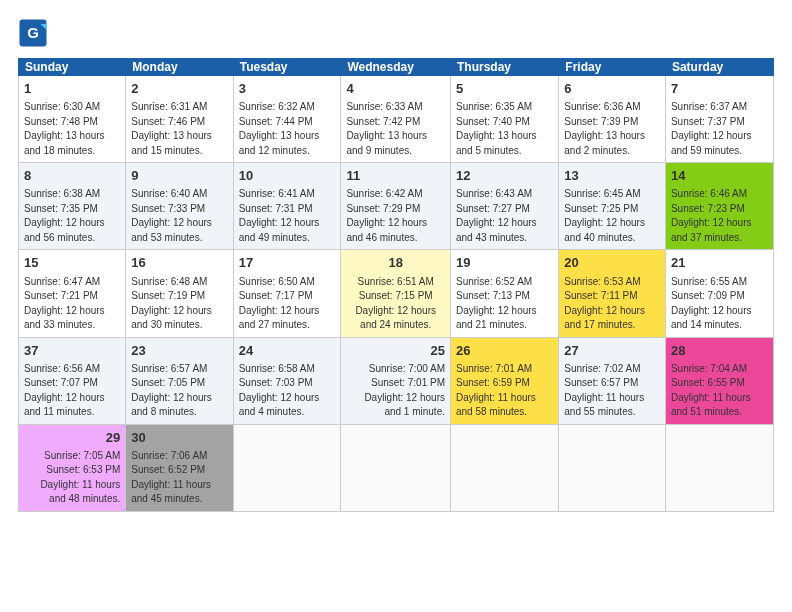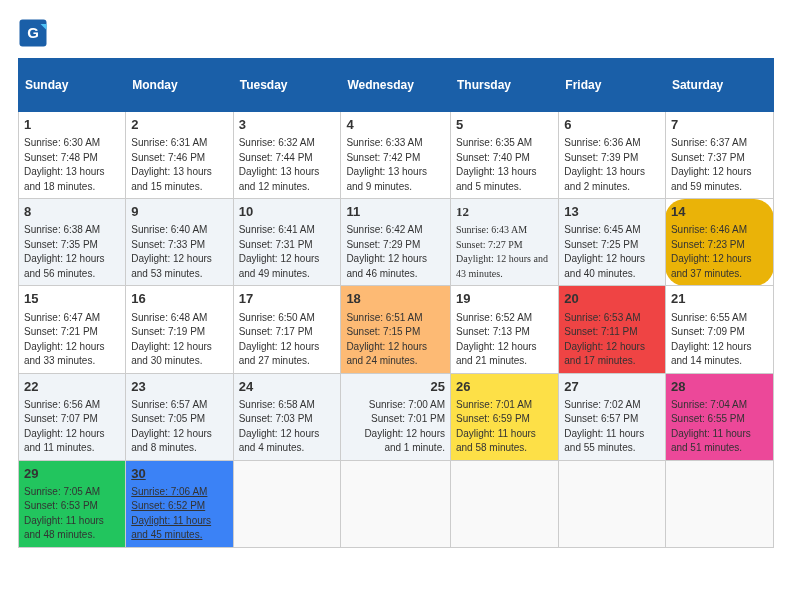--- a/index.html
+++ b/index.html
@@ -53,21 +53,21 @@
     }
     .calendar {
       width: 100%;
       border-collapse: collapse;
       font-size: 10.5px;
     }
     .calendar th {
       background: #1a5fa8;
       color: #fff;
       text-align: left;
-      padding: 19px 6px;
+      padding: 1px 6px;
       font-size: 12px;
       font-weight: bold;
       border: 1px solid #1a5fa8;
     }
     .calendar td {
       vertical-align: top;
       border: 1px solid #ccc;
       padding: 4px 5px;
       width: 113px;
       min-height: 70px;
@@ -170,66 +170,66 @@
             <div class="day-info">Sunrise: 6:40 AM<br>Sunset: 7:33 PM<br>Daylight: 12 hours and 53 minutes.</div>
           </td>
           <td style="background: rgb(240, 244, 248);">
             <span class="day-num">10</span>
             <div class="day-info">Sunrise: 6:41 AM<br>Sunset: 7:31 PM<br>Daylight: 12 hours and 49 minutes.</div>
           </td>
           <td style="background: rgb(240, 244, 248);">
             <span class="day-num">11</span>
             <div class="day-info">Sunrise: 6:42 AM<br>Sunset: 7:29 PM<br>Daylight: 12 hours and 46 minutes.</div>
           </td>
-          <td style="background: rgb(240, 244, 248); font-family: Liberation Serif, serif;">
+          <td style="background: rgb(240, 244, 248);">
             <span class="day-num">12</span>
             <div class="day-info">Sunrise: 6:43 AM<br>Sunset: 7:27 PM<br>Daylight: 12 hours and 43 minutes.</div>
           </td>
           <td style="background: rgb(240, 244, 248);">
             <span class="day-num">13</span>
             <div class="day-info">Sunrise: 6:45 AM<br>Sunset: 7:25 PM<br>Daylight: 12 hours and 40 minutes.</div>
           </td>
-          <td style="background: #eab308; border-radius: 20px;">
+          <td style="background: #84cc16;">
             <span class="day-num">14</span>
             <div class="day-info">Sunrise: 6:46 AM<br>Sunset: 7:23 PM<br>Daylight: 12 hours and 37 minutes.</div>
           </td>
         </tr>
         <tr>
           <td style="background: rgb(255, 255, 255); border-radius: 19px;">
             <span class="day-num">15</span>
             <div class="day-info">Sunrise: 6:47 AM<br>Sunset: 7:21 PM<br>Daylight: 12 hours and 33 minutes.</div>
           </td>
           <td style="background: rgb(255, 255, 255);">
             <span class="day-num">16</span>
             <div class="day-info">Sunrise: 6:48 AM<br>Sunset: 7:19 PM<br>Daylight: 12 hours and 30 minutes.</div>
           </td>
           <td style="background: rgb(255, 255, 255);">
             <span class="day-num">17</span>
             <div class="day-info">Sunrise: 6:50 AM<br>Sunset: 7:17 PM<br>Daylight: 12 hours and 27 minutes.</div>
           </td>
-          <td style="background: #fdba74;">
+          <td style="background: #fef9c3; text-align: center;">
             <span class="day-num">18</span>
             <div class="day-info">Sunrise: 6:51 AM<br>Sunset: 7:15 PM<br>Daylight: 12 hours and 24 minutes.</div>
           </td>
           <td style="background: rgb(255, 255, 255); border-radius: 19px;">
             <span class="day-num">19</span>
             <div class="day-info">Sunrise: 6:52 AM<br>Sunset: 7:13 PM<br>Daylight: 12 hours and 21 minutes.</div>
           </td>
-          <td style="background: #ef4444;">
+          <td style="background: #fde047;">
             <span class="day-num">20</span>
             <div class="day-info">Sunrise: 6:53 AM<br>Sunset: 7:11 PM<br>Daylight: 12 hours and 17 minutes.</div>
           </td>
           <td style="background: rgb(255, 255, 255);">
             <span class="day-num">21</span>
             <div class="day-info">Sunrise: 6:55 AM<br>Sunset: 7:09 PM<br>Daylight: 12 hours and 14 minutes.</div>
           </td>
         </tr>
         <tr>
           <td style="background: rgb(240, 244, 248);">
-            <span class="day-num">22</span>
+            <span class="day-num">37</span>
             <div class="day-info">Sunrise: 6:56 AM<br>Sunset: 7:07 PM<br>Daylight: 12 hours and 11 minutes.</div>
           </td>
           <td style="background: rgb(240, 244, 248);">
             <span class="day-num">23</span>
             <div class="day-info">Sunrise: 6:57 AM<br>Sunset: 7:05 PM<br>Daylight: 12 hours and 8 minutes.</div>
           </td>
           <td style="background: rgb(240, 244, 248);">
             <span class="day-num">24</span>
             <div class="day-info">Sunrise: 6:58 AM<br>Sunset: 7:03 PM<br>Daylight: 12 hours and 4 minutes.</div>
           </td>
@@ -244,25 +244,25 @@
           <td style="background: rgb(240, 244, 248); margin-top: 34px;">
             <span class="day-num">27</span>
             <div class="day-info">Sunrise: 7:02 AM<br>Sunset: 6:57 PM<br>Daylight: 11 hours and 55 minutes.</div>
           </td>
           <td style="background: #ec4899;">
             <span class="day-num">28</span>
             <div class="day-info">Sunrise: 7:04 AM<br>Sunset: 6:55 PM<br>Daylight: 11 hours and 51 minutes.</div>
           </td>
         </tr>
         <tr>
-          <td style="background: #22c55e;">
+          <td style="background: #f0abfc; text-align: right;">
             <span class="day-num">29</span>
             <div class="day-info">Sunrise: 7:05 AM<br>Sunset: 6:53 PM<br>Daylight: 11 hours and 48 minutes.</div>
           </td>
-          <td style="background: #3b82f6; text-decoration: underline;">
+          <td style="background: #a3a3a3;">
             <span class="day-num">30</span>
             <div class="day-info">Sunrise: 7:06 AM<br>Sunset: 6:52 PM<br>Daylight: 11 hours and 45 minutes.</div>
           </td>
           <td class="empty-cell"></td>
           <td class="empty-cell"></td>
           <td class="empty-cell"></td>
           <td class="empty-cell"></td>
           <td class="empty-cell"></td>
         </tr>
       </tbody>

